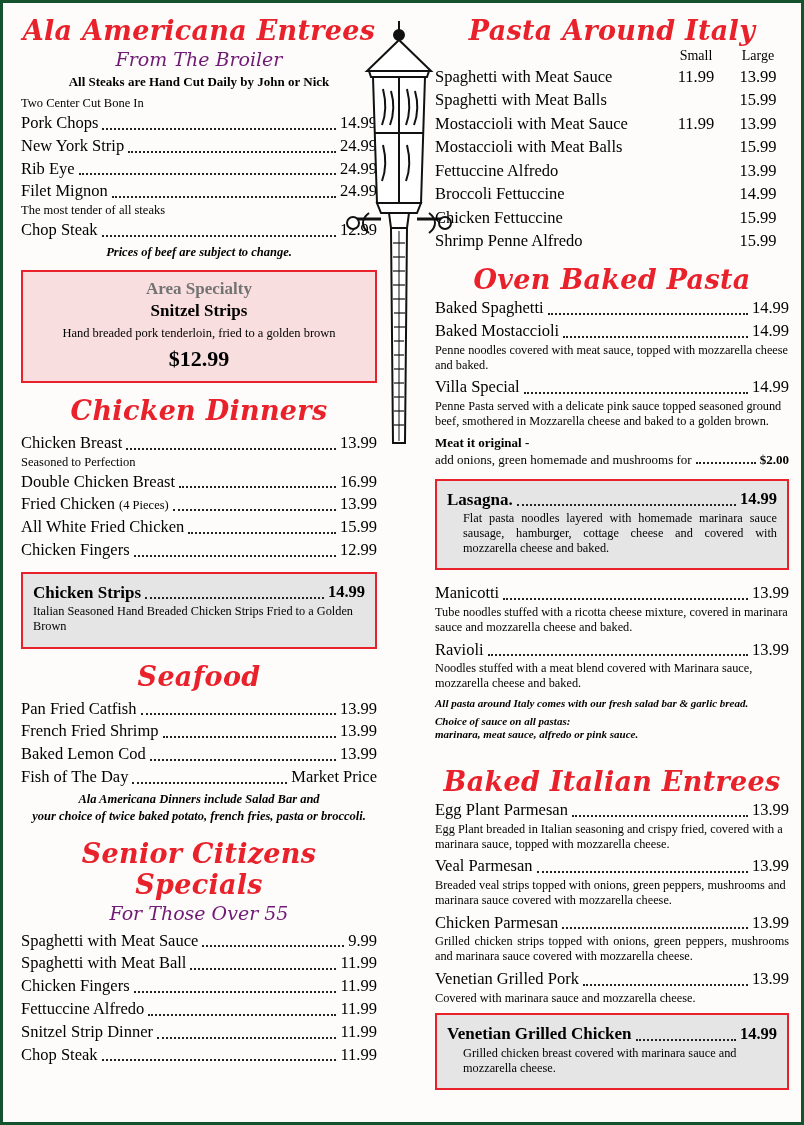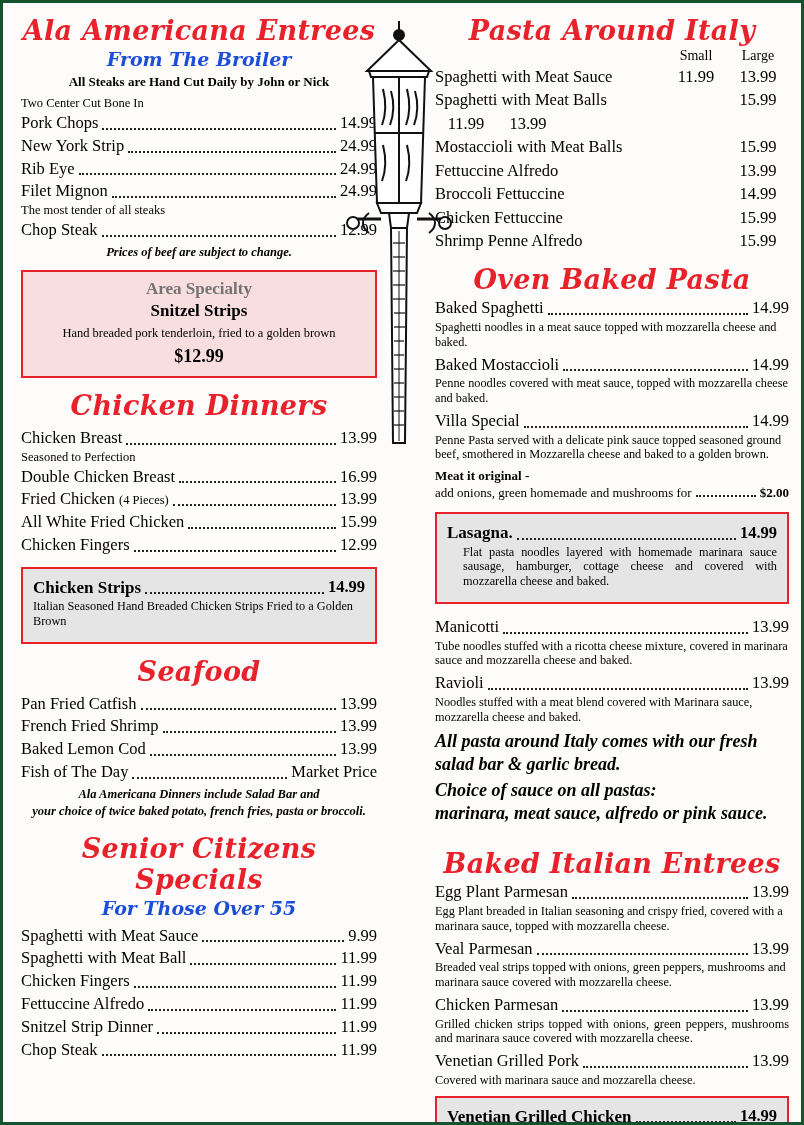--- a/index.html
+++ b/index.html
@@ -16,22 +16,22 @@
     color:#e8212b;
     font-weight:bold;
     text-align:center;
     font-size:27px;
     margin:0 0 2px 0;
     letter-spacing:.3px;
   }
   h2.subsection{
     font-family:"DejaVu Serif",serif;
     font-style:italic;
-    color:#1d4ed8;
-    font-weight:bold;
+    color:#701a75;
+    font-weight:normal;
     text-align:center;
     font-size:19px;
     margin:0 0 4px 0;
   }
   .note-bold{
     text-align:center;font-weight:bold;font-size:13px;margin:4px 0 6px 0;
     font-family:"Liberation Serif",serif;
   }
   .small-note{font-size:12.5px;margin:0 0 1px 0;}
   .italic-note{font-style:italic;font-weight:bold;font-size:12.5px;text-align:center;margin:3px 0 2px 0;}
@@ -48,36 +48,36 @@
     border:2.5px solid #e8212b;
     margin:10px 0 12px 0;
     padding:7px 10px 9px 10px;
     background:#e5e5e5;
     box-sizing:border-box;
   }
   .boxed.pink{background:#f8dede;text-align:center;}
   .boxed.pink .hdr{color:#737373;font-weight:bold;font-size:17px;margin-bottom:2px;}
   .boxed.pink .nm2{font-weight:bold;font-size:17px;margin-bottom:5px;}
   .boxed.pink .ds{font-size:12.5px;margin-bottom:5px;}
-  .boxed.pink .pr2{font-weight:bold;font-size:18px;}
+  .boxed.pink .pr2{font-weight:bold;font-size:22px;}
 
   .boxed .row{font-weight:bold;font-size:17px;}
   .boxed .row .pr{font-weight:bold;}
   .boxed .desc{font-weight:normal;}
 
   
   .ptable{margin-top:2px;}
   .phead{display:flex;justify-content:flex-end;font-size:14px;margin-bottom:1px;}
   .phead span{width:62px;text-align:center;}
   .prow{display:flex;align-items:baseline;font-size:16.5px;line-height:1.42;}
   .prow .nm{flex:1;white-space:nowrap;}
   .prow .c{width:62px;text-align:center;font-size:16.5px;}
   .mt6{margin-top:6px;}
   .bold{font-weight:bold;}
-  .footer-note{font-style:italic;font-weight:bold;font-size:18px;line-height:1.25;margin-top:6px;}
+  .footer-note{font-style:italic;font-weight:bold;font-size:11px;line-height:1.25;margin-top:6px;}
   .make-orig{font-weight:bold;font-size:13px;margin-top:6px;}
 </style>
 </head>
 <body>
 
 <div class="page">
   <div class="inner">
 
     <div class="col-left">
 
@@ -285,20 +285,21 @@
           <span class="nm">Spaghetti with Meat Sauce</span>
           <span class="c">11.99</span>
           <span class="c">13.99</span>
         </div>
         <div class="prow">
           <span class="nm">Spaghetti with Meat Balls</span>
           <span class="c"></span>
           <span class="c">15.99</span>
         </div>
         <div class="prow">
+          <span class="nm">Mostaccioli with Meat Sauce</span>
           <span class="c">11.99</span>
           <span class="c">13.99</span>
         </div>
         <div class="prow">
           <span class="nm">Mostaccioli with Meat Balls</span>
           <span class="c"></span>
           <span class="c">15.99</span>
         </div>
         <div class="prow">
           <span class="nm">Fettuccine Alfredo</span>
@@ -322,21 +323,20 @@
         </div>
       </div>
 
       <h1 class="section" style="margin-top:12px">Oven Baked Pasta</h1>
 
       <div class="row">
         <span class="nm">Baked Spaghetti</span>
         <span class="dots"></span>
         <span class="pr">14.99</span>
       </div>
-      <div class="desc">Spaghetti noodles in a meat sauce topped with mozzarella cheese and baked.</div>
 
       <div class="row">
         <span class="nm">Baked Mostaccioli</span>
         <span class="dots"></span>
         <span class="pr">14.99</span>
       </div>
       <div class="desc">Penne noodles covered with meat sauce, topped with mozzarella cheese and baked.</div>
 
       <div class="row">
         <span class="nm">Villa Special</span>

